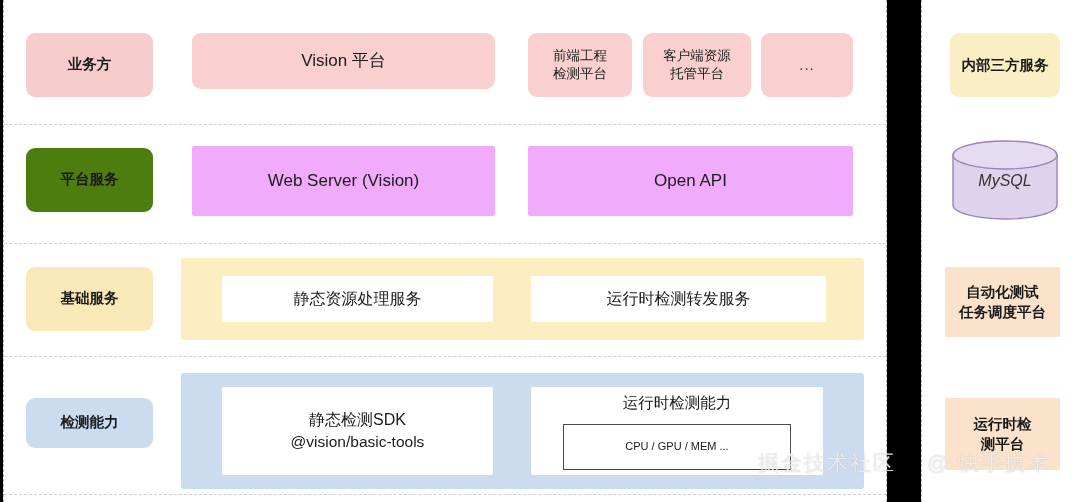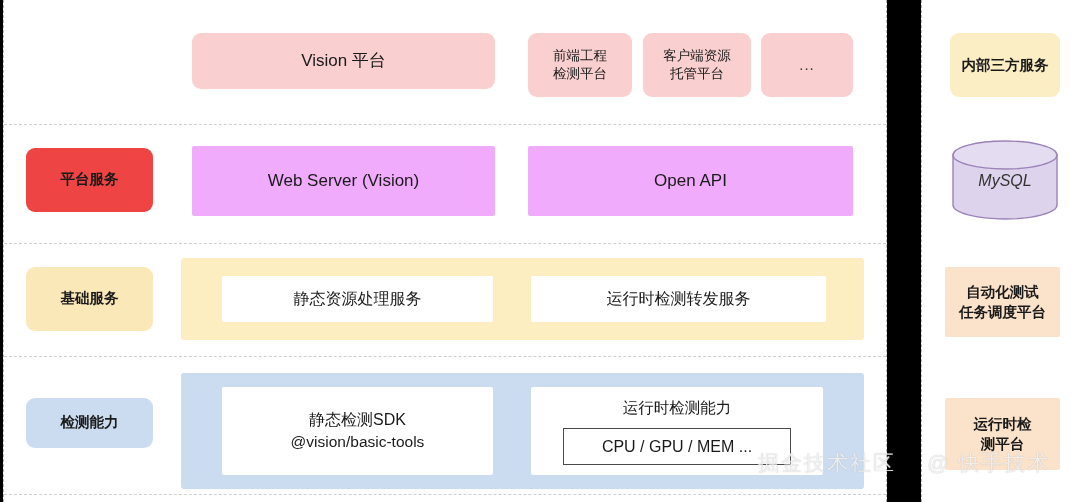--- a/index.html
+++ b/index.html
@@ -62,21 +62,21 @@
     line-height: 1.35;
   }
 
   
   .chip {
     border-radius: 9px;
     font-size: 14.5px;
     font-weight: bold;
   }
   .chip-pink   { background: #f7cccc; }
-  .chip-green  { background: #ef4444; }
+  .chip-green  { background: #4d7c0f; }
   .chip-yellow { background: #fbe8b8; }
   .chip-blue   { background: #ccdcf0; }
 
   
   .pink-box {
     background: #f9cfcf;
     border-radius: 9px;
   }
   .pink-lg { font-size: 17px; }
   .pink-sm { font-size: 13.5px; }
@@ -117,22 +117,22 @@
 
   
   .rt-title {
     font-size: 15.5px;
     margin-bottom: 9px;
   }
   .rt-chip {
     box-sizing: border-box;
     border: 1.5px solid #4a4a4a;
     background: #ffffff;
-    font-size: 16px;
-    padding: 6px 18px;
+    font-size: 11px;
+    padding: 14px 18px;
     min-width: 228px;
     text-align: center;
     color: #1a1a1a;
   }
 
   
   .side-box {
     position: absolute;
     box-sizing: border-box;
     display: flex;
@@ -187,20 +187,21 @@
 
 <div id="canvas">
 
   <div id="main-panel" class="panel">
 
     <div class="row-sep" style="top:124px;"></div>
     <div class="row-sep" style="top:243px;"></div>
     <div class="row-sep" style="top:356px;"></div>
     <div class="row-sep" style="top:494px;"></div>
 
+    <div class="box chip chip-pink" style="left:22px; top:33px; width:127px; height:64px;">业务方</div>
 
     <div class="box pink-box pink-lg" style="left:188px; top:33px; width:303px; height:56px;">Vision 平台</div>
 
     <div class="box pink-box pink-sm" style="left:524px; top:33px; width:104px; height:64px; white-space:pre-line;">前端工程
 检测平台</div>
 
     <div class="box pink-box pink-sm" style="left:639px; top:33px; width:108px; height:64px; white-space:pre-line;">客户端资源
 托管平台</div>
 
     <div class="box pink-box pink-dots" style="left:757px; top:33px; width:92px; height:64px;">...</div>

